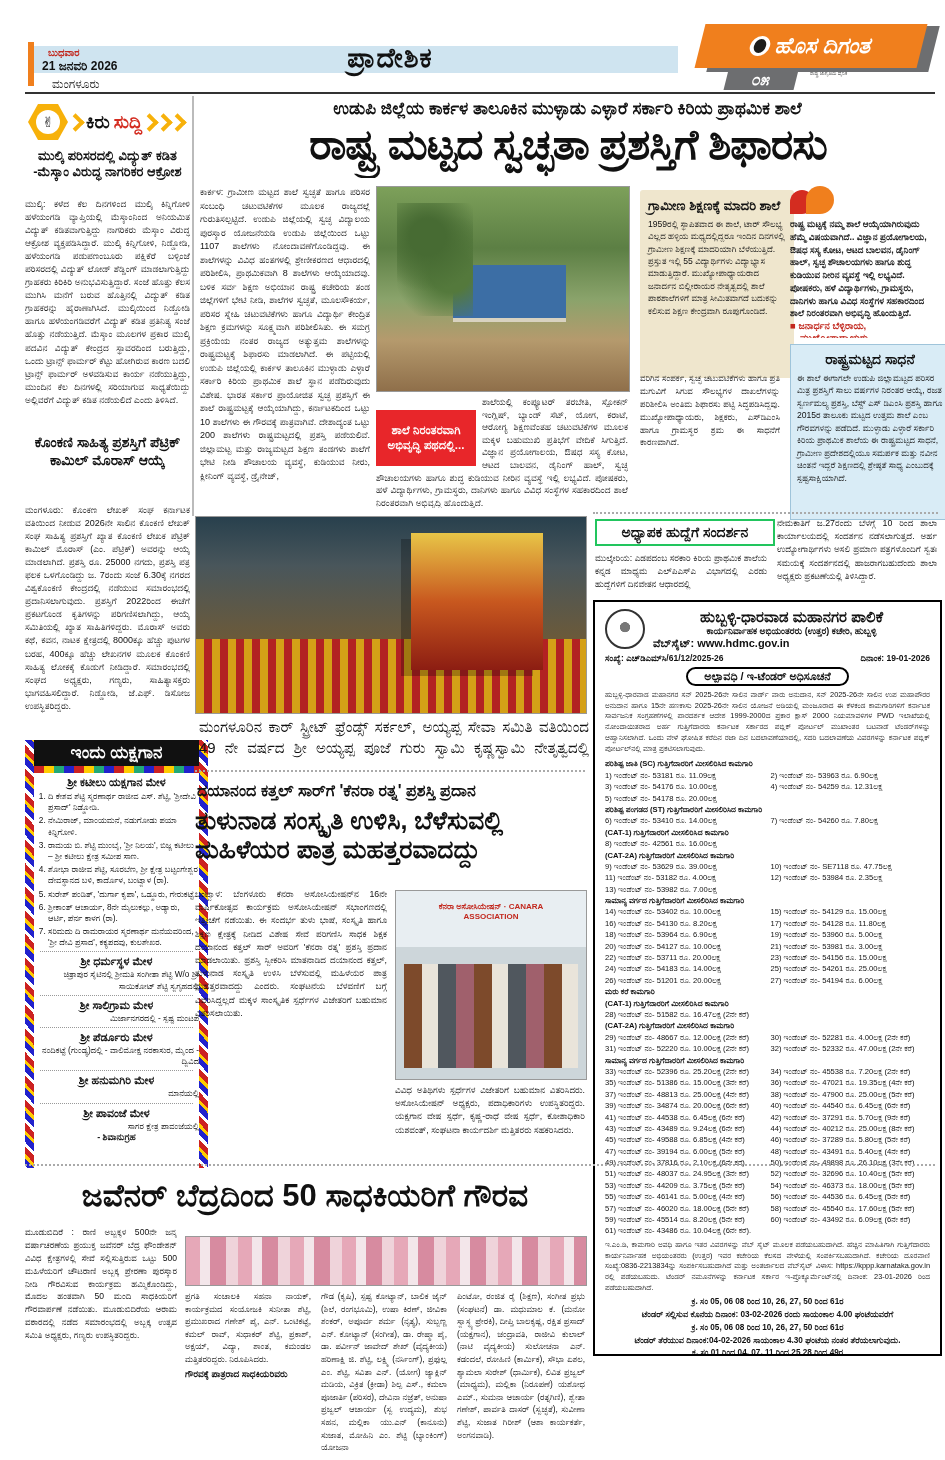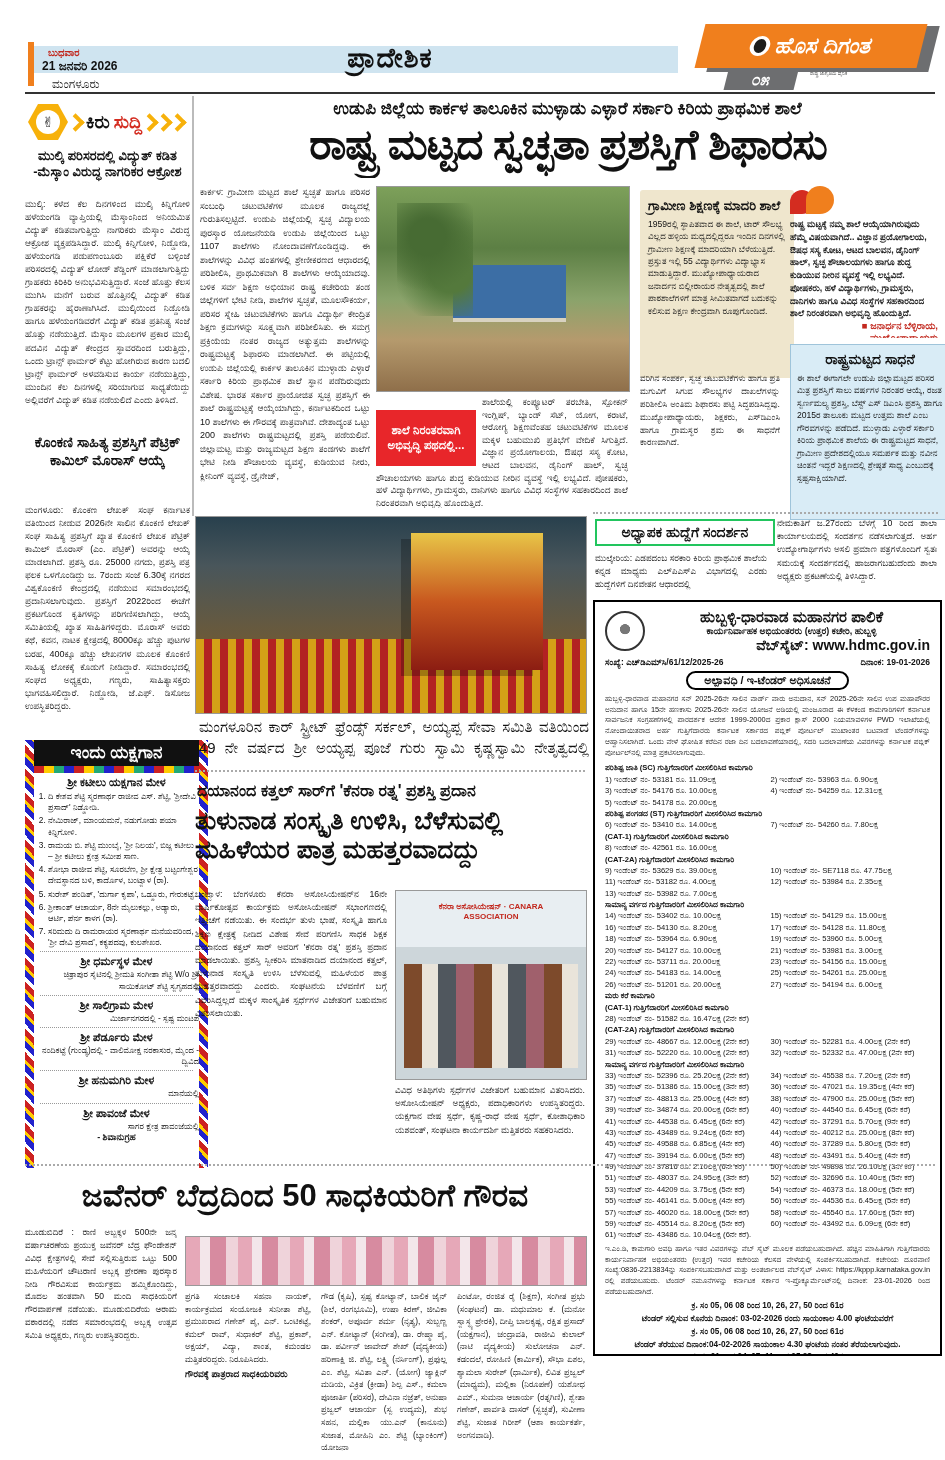--- a/index.html
+++ b/index.html
@@ -47,21 +47,21 @@
   .photo-school:before{content:"";position:absolute;left:30%;top:38%;width:45%;height:26%;background:#3c6ea5;box-shadow:0 4px 0 #d8d2c0;}
   .photo-school:after{content:"";position:absolute;left:8%;top:8%;width:30%;height:55%;background:radial-gradient(circle at 40% 30%,#476b33 20%,transparent 60%),radial-gradient(circle at 70% 60%,#54793c 25%,transparent 65%);}
   .redbox{background:#e8262a;color:#fff;font-weight:bold;font-size:11.5px;line-height:1.3;display:flex;align-items:center;justify-content:center;text-align:center;padding:4px;}
   .caption{font-size:9px;line-height:1.4;}
   .beige{background:#efe6cd;border-radius:3px;}
   .beige h4{margin:0 0 4px 0;font-size:13px;line-height:1.2;}
   .beige p{margin:0;font-size:8.6px;line-height:1.45;}
   .quote-blob1{width:24px;height:24px;border-radius:50% 50% 50% 0;background:#d42c20;display:inline-block;}
   .quote-blob2{width:28px;height:28px;border-radius:50% 50% 50% 0;background:#f07f1d;display:inline-block;margin-left:-8px;}
   .quote-text{font-size:8.8px;line-height:1.45;font-weight:bold;color:#222;}
-  .quote-attr{font-size:9.5px;font-weight:bold;color:#c2281e;text-align:right;}
+  .quote-attr{font-size:9.5px;font-weight:bold;color:#c2281e;}
   .bluebox{background:#d9ecf6;border:1px solid #9fc4da;}
   .bluebox h4{margin:2px 0 4px 0;font-size:14px;text-align:center;}
   .bluebox p{margin:0;font-size:8.6px;line-height:1.45;}
   .dotline{border-top:2px dotted #aaa;}
 
   
   .photo-pooja{background:
      repeating-linear-gradient(90deg,#d4a017 0 8px,#b22222 8px 16px) ,#3a2a1a;}
   .photo-pooja:before{content:"";position:absolute;left:0;top:0;right:0;height:62%;
      background:linear-gradient(180deg,#28404d 0%,#49565b 40%,#6b5a3a 100%);}
@@ -95,21 +95,21 @@
   .yak-note{font-weight:bold;font-size:9px;text-align:center;}
 
   
   .headline3{font-size:31px;font-weight:bold;}
   .nm-sub{font-weight:bold;font-size:9px;margin:3px 0;}
 
   
   .tender{border:2px solid #000;background:#fff;}
   .t-org{font-size:15px;font-weight:bold;text-align:center;}
   .t-office{font-size:9px;font-weight:bold;text-align:center;}
-  .t-web{font-size:14px;font-weight:bold;text-align:right;}
+  .t-web{font-size:11px;font-weight:bold;text-align:left;}
   .t-refrow{display:flex;justify-content:space-between;font-size:8.5px;font-weight:bold;margin:3px 10px 2px;}
   .t-pill{border:2px solid #000;border-radius:14px;display:inline-block;padding:1px 16px;font-weight:bold;font-size:11px;}
   .t-intro{font-size:7.4px;line-height:1.45;text-align:justify;margin:4px 10px;}
   .tender-rows{display:grid;grid-template-columns:1fr 1fr;column-gap:6px;font-size:7.6px;line-height:1.5;margin:0 10px;}
   .t-row.h{grid-column:1/-1;font-weight:bold;}
   .t-footer{font-size:7.4px;line-height:1.45;text-align:justify;margin:3px 10px;}
   .t-sched{font-size:8.2px;font-weight:bold;text-align:center;line-height:1.55;}
   .seal{width:36px;height:36px;border-radius:50%;border:2px solid #333;background:radial-gradient(circle at 50% 45%,#777 18%,#fff 20%),#fff;}
 </style>
 </head>

